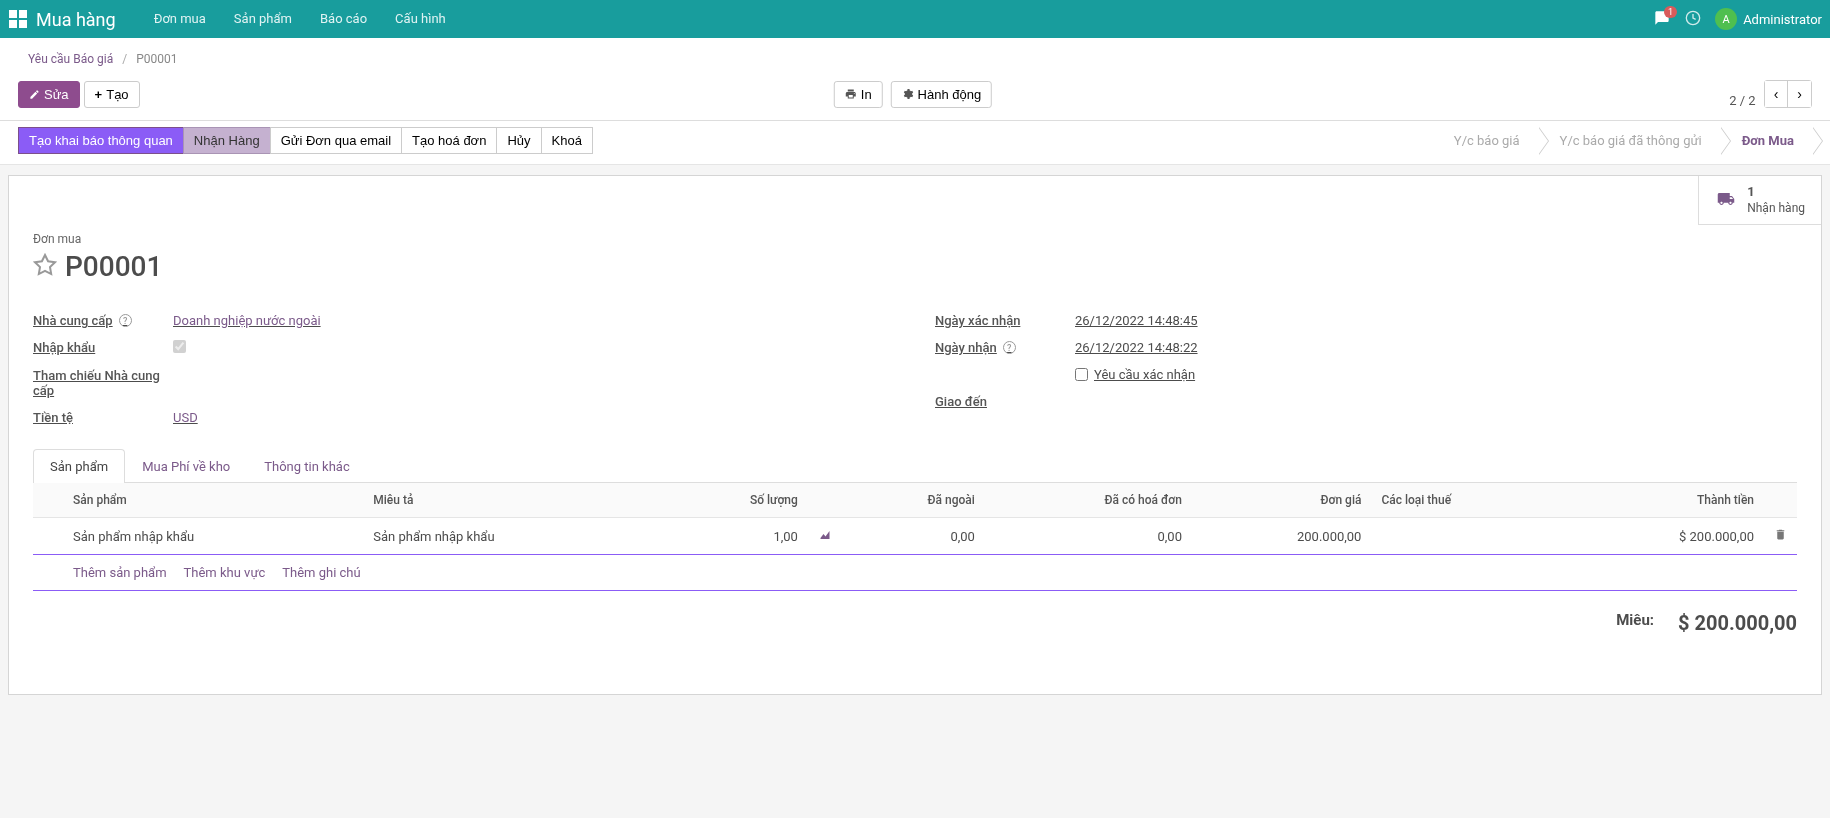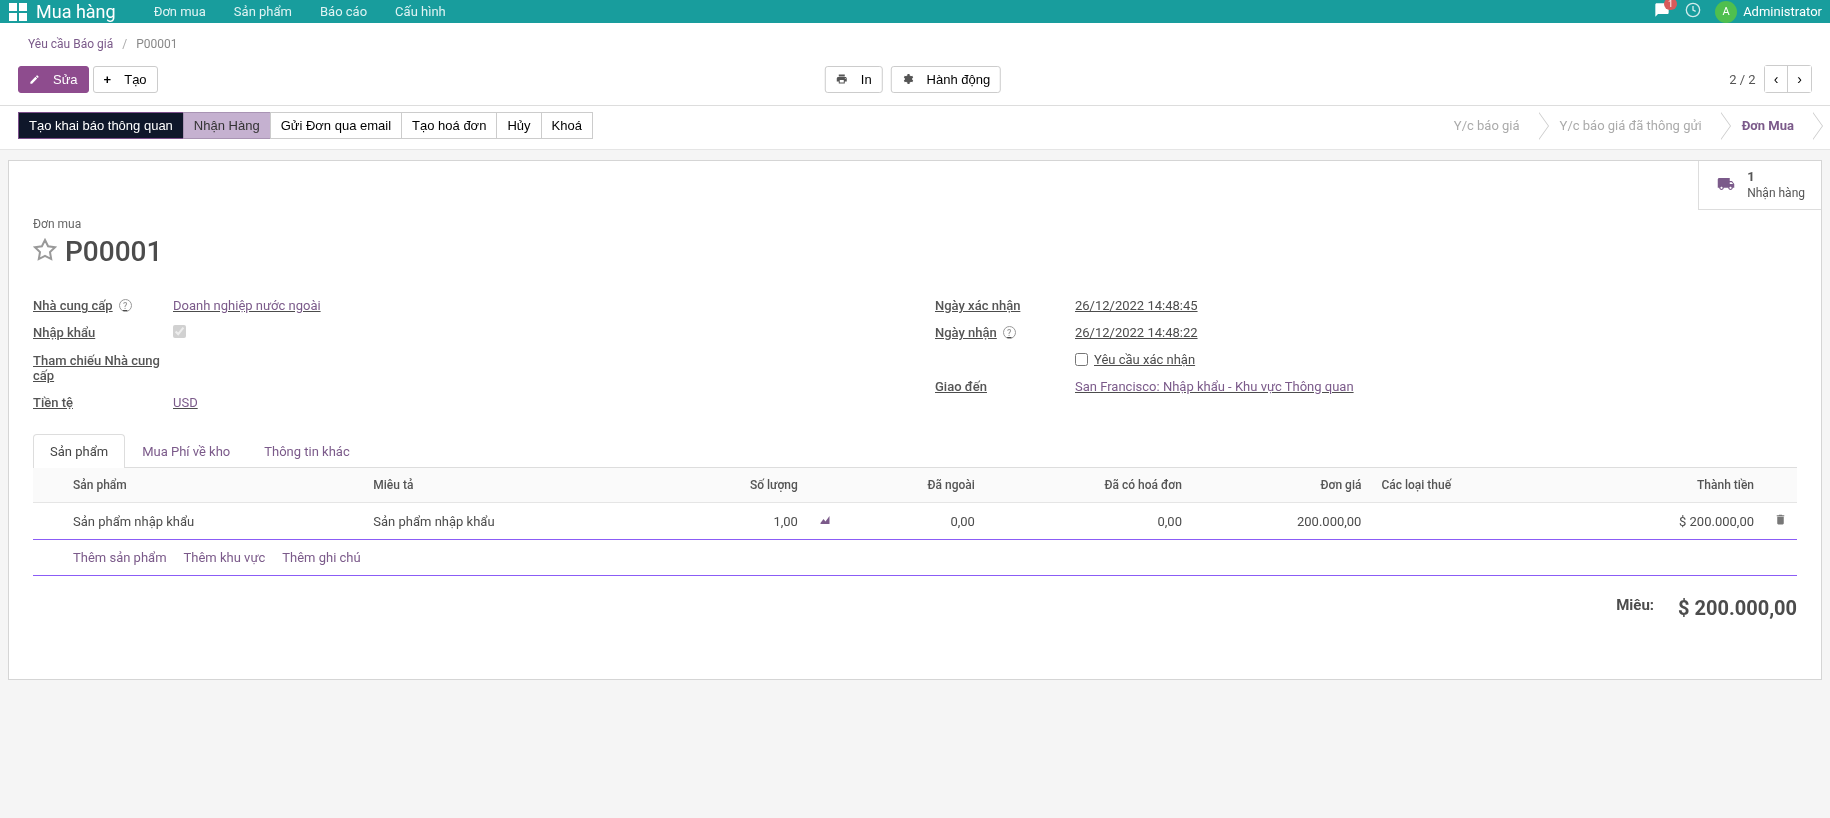--- a/index.html
+++ b/index.html
@@ -1,45 +1,45 @@
 <!DOCTYPE html>
 <html><head>
 <meta charset="utf-8">
 <style>
 * { box-sizing: border-box; margin: 0; padding: 0; }
 body { font-family: -apple-system, BlinkMacSystemFont, "Segoe UI", Roboto, sans-serif; font-size: 13px; color: #4c4c4c; background: #f5f5f5; }
-.topbar { background: #189d9d; color: #fff; height: 23px; display: flex; align-items: center; padding: 0 8px; }
+.topbar { background: #189d9d; color: #fff; height: 38px; display: flex; align-items: center; padding: 0 8px; }
 .topbar .apps-icon { width: 20px; height: 20px; display: inline-flex; flex-wrap: wrap; margin-right: 8px; cursor: pointer; }
 .topbar .apps-icon span { width: 8px; height: 8px; background: #fff; margin: 1px; }
 .topbar .app-title { font-size: 18px; font-weight: 400; margin-right: 24px; }
 .topbar .nav-item { color: #e0f3f3; padding: 0 14px; font-size: 13px; cursor: pointer; line-height: 38px; }
 .topbar-right { margin-left: auto; display: flex; align-items: center; gap: 14px; }
 .topbar .chat { position: relative; cursor: pointer; }
 .topbar .chat .badge { position: absolute; top: -4px; right: -6px; background: #d85b5b; color: #fff; font-size: 9px; border-radius: 8px; padding: 1px 4px; }
 .topbar .clock { cursor: pointer; opacity: 0.8; }
 .topbar .user { display: flex; align-items: center; gap: 6px; cursor: pointer; }
 .topbar .avatar { width: 22px; height: 22px; border-radius: 50%; background: #4fbf4f; color: #fff; display: flex; align-items: center; justify-content: center; font-size: 11px; }
 
 .breadcrumb-row { background: #fff; padding: 14px 28px 8px; font-size: 12px; color: #888; }
 .breadcrumb-row a { color: #7b5a8a; text-decoration: none; }
 .breadcrumb-row .sep { color: #aaa; margin: 0 6px; }
 
 .ctrl-row { background: #fff; padding: 6px 18px 12px; display: flex; align-items: center; border-bottom: 1px solid #ddd; }
-.btn { display: inline-flex; align-items: center; padding: 5px 10px; font-size: 13px; border: 1px solid #ccc; background: #fff; cursor: pointer; border-radius: 3px; margin-right: 4px; gap: 13px; }
+.btn { display: inline-flex; align-items: center; padding: 5px 10px; font-size: 13px; border: 1px solid #ccc; background: #fff; cursor: pointer; border-radius: 3px; margin-right: 4px; gap: 4px; }
 .btn-primary { background: #8e4c8e; border-color: #8e4c8e; color: #fff; }
 .ctrl-center { position: absolute; left: 50%; transform: translateX(-50%); display: flex; gap: 4px; }
-.ctrl-right { margin-left: auto; display: flex; align-items: center; gap: 8px; }
+.ctrl-right { margin-left: auto; display: flex; align-items: flex-end; gap: 8px; }
 .pager { font-size: 13px; color: #555; }
 .pager-nav { display: flex; border: 1px solid #ccc; border-radius: 3px; }
 .pager-nav button { background: #fff; border: none; padding: 5px 9px; cursor: pointer; font-size: 14px; }
 .pager-nav button + button { border-left: 1px solid #ccc; }
 
 .status-row { background: #fff; padding: 6px 18px 10px; display: flex; align-items: center; border-bottom: 1px solid #e5e5e5; }
 .status-row .btn { border-radius: 0; margin-right: -1px; }
-.status-row .btn-highlight { background: #0f172a; border-color: #7c4f8b; color: #fff; }
+.status-row .btn-highlight { background: #8b5cf6; border-color: #7c4f8b; color: #fff; }
 .status-row .btn-highlight2 { background: #c5b1d0; border-color: #a994b4; color: #333; }
 .status-arrows { margin-left: auto; display: flex; align-items: center; font-size: 13px; }
 .status-arrows .step { padding: 6px 18px 6px 22px; color: #aaa; background: #fff; position: relative; }
 .status-arrows .step::after { content: ""; position: absolute; right: -10px; top: 0; width: 0; height: 0; border-top: 14px solid transparent; border-bottom: 14px solid transparent; border-left: 10px solid #fff; z-index: 2; }
 .status-arrows .step::before { content: ""; position: absolute; right: -11px; top: 0; width: 0; height: 0; border-top: 14px solid transparent; border-bottom: 14px solid transparent; border-left: 10px solid #ccc; z-index: 1; }
 .status-arrows .step.active { color: #7b5a8a; font-weight: bold; }
 
 .sheet-wrap { padding: 10px 8px 40px; }
 .sheet { background: #fff; border: 1px solid #d5d5d5; max-width: 100%; margin: 0 auto; position: relative; min-height: 520px; padding-bottom: 20px; }
 
@@ -237,21 +237,20 @@
           </div>
           <div class="form-row">
             <label></label>
             <div class="val chk-inline">
               <input type="checkbox" style="">
               <span>Yêu cầu xác nhận</span>
             </div>
           </div>
           <div class="form-row">
             <label>Giao đến</label>
-            <div class="val"><a href="#">San Francisco: Nhập khẩu - Khu vực Thông quan</a></div>
           </div>
         </div>
       </div>
 
       <div class="tabs">
         <div class="tab active">Sản phẩm</div>
         <div class="tab">Mua Phí về kho</div>
         <div class="tab">Thông tin khác</div>
       </div>
 

